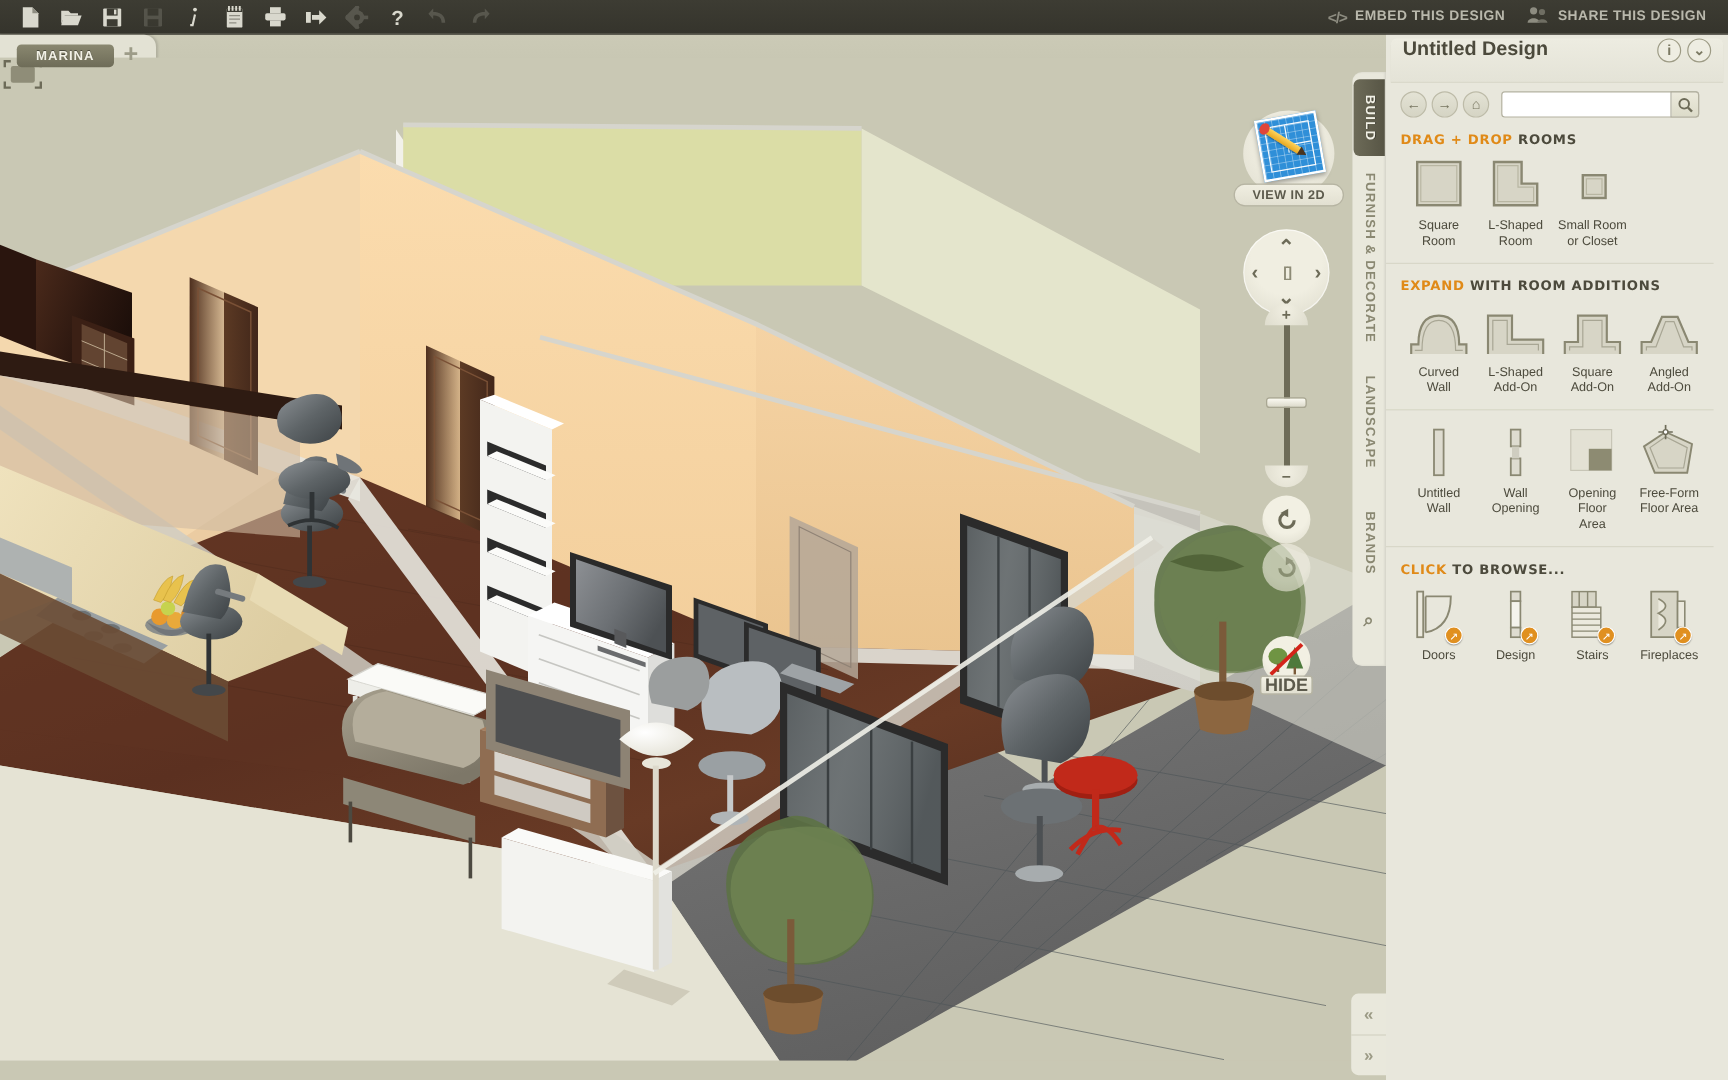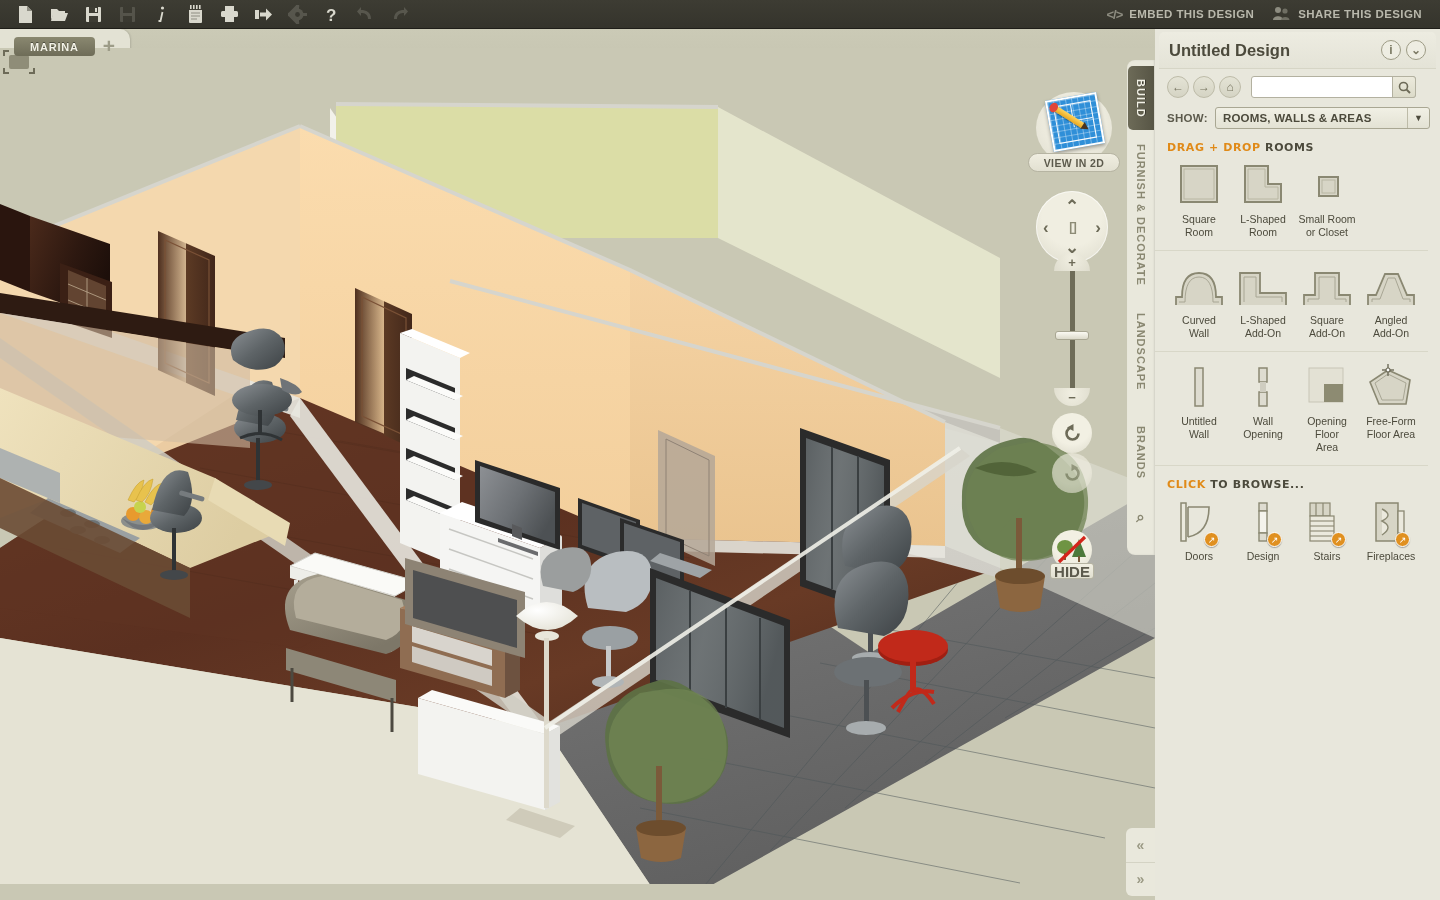--- a/index.html
+++ b/index.html
@@ -182,21 +182,21 @@
 
   
   #rightpanel {
     position:absolute; left:1155px; top:29px; width:285px; height:871px;
     background:#e8e7dc;
   }
   #rp-header {
     position:relative; margin:3px 4px 0 4px; height:36px;
     background:linear-gradient(#edece1,#e4e3d7);
     border-radius:5px 5px 0 0;
-    display:flex; align-items:center; padding:0 10px;
+    display:flex; align-items:flex-start; padding:0 10px;
     box-shadow: 0 1px 0 #d6d5c6;
   }
   #rp-title { font-size:16.5px; font-weight:bold; color:#4c4a3c;}
   .hdr-round {
     width:20px; height:20px; border-radius:50%;
     border:1.5px solid #9d9b85; color:#7b7963;
     display:flex; align-items:center; justify-content:center;
     font-size:12px; font-weight:bold; cursor:pointer; background:#eeede2;
   }
   #rp-hdr-actions{ margin-left:auto; display:flex; gap:5px;}
@@ -860,27 +860,20 @@
         <input id="searchinput" type="text" placeholder="" style="">
         <div id="searchbtn">
           <svg width="13" height="13" viewBox="0 0 13 13">
               <circle cx="5.5" cy="5.5" r="4" stroke="#6d6b58" stroke-width="1.6" fill="none"></circle>
               <line x1="8.6" y1="8.6" x2="12" y2="12" stroke="#6d6b58" stroke-width="2"></line>
             </svg>
         </div>
       </div>
     </div>
 
-    <div id="rp-show">
-      <div id="showlabel">SHOW:</div>
-      <div id="showselect">
-        <span>ROOMS, WALLS &amp; AREAS</span>
-        <span class="caret">▼</span>
-      </div>
-    </div>
 
     <div class="section">
       <div class="sec-head">
         <span class="hl">DRAG + DROP</span>
         <span>ROOMS</span>
       </div>
       <div class="itemrow">
         <div class="item">
           <div class="gfx">
             <svg width="46" height="46" viewBox="0 0 46 46">
@@ -909,20 +902,24 @@
               </svg>
           </div>
           <div class="cap">Small Room
 or Closet</div>
         </div>
       </div>
     </div>
     <div class="divider"></div>
 
     <div class="section">
+      <div class="sec-head">
+        <span class="hl">EXPAND</span>
+        <span>WITH ROOM ADDITIONS</span>
+      </div>
       <div class="itemrow">
         <div class="item">
           <div class="gfx">
             <svg width="54" height="42" viewBox="0 0 54 42">
                 <path d="M4,38 V30 H10 Q10,6 27,6 Q44,6 44,30 H50 V38" fill="#d7d5c6" stroke="#8a8872" stroke-width="1.8"></path>
                 <path d="M7,35 H13 Q13,10 27,10 Q41,10 41,35 H47" fill="none" stroke="#a8a694" stroke-width="1"></path>
               </svg>
           </div>
           <div class="cap">Curved
 Wall</div>

